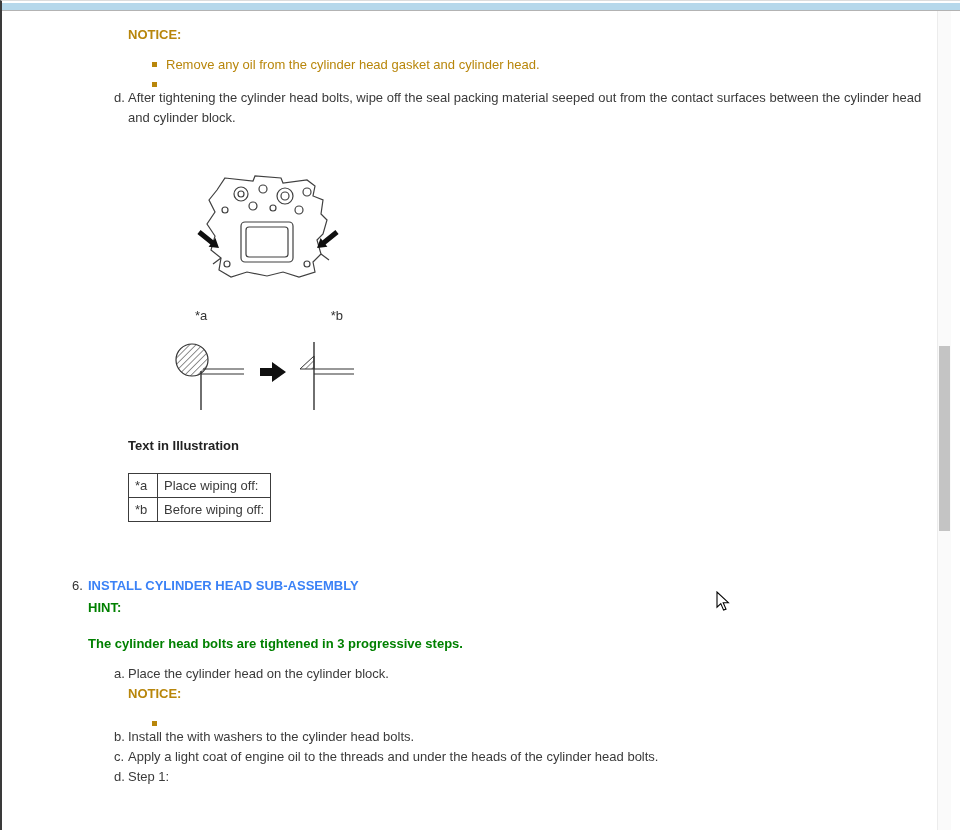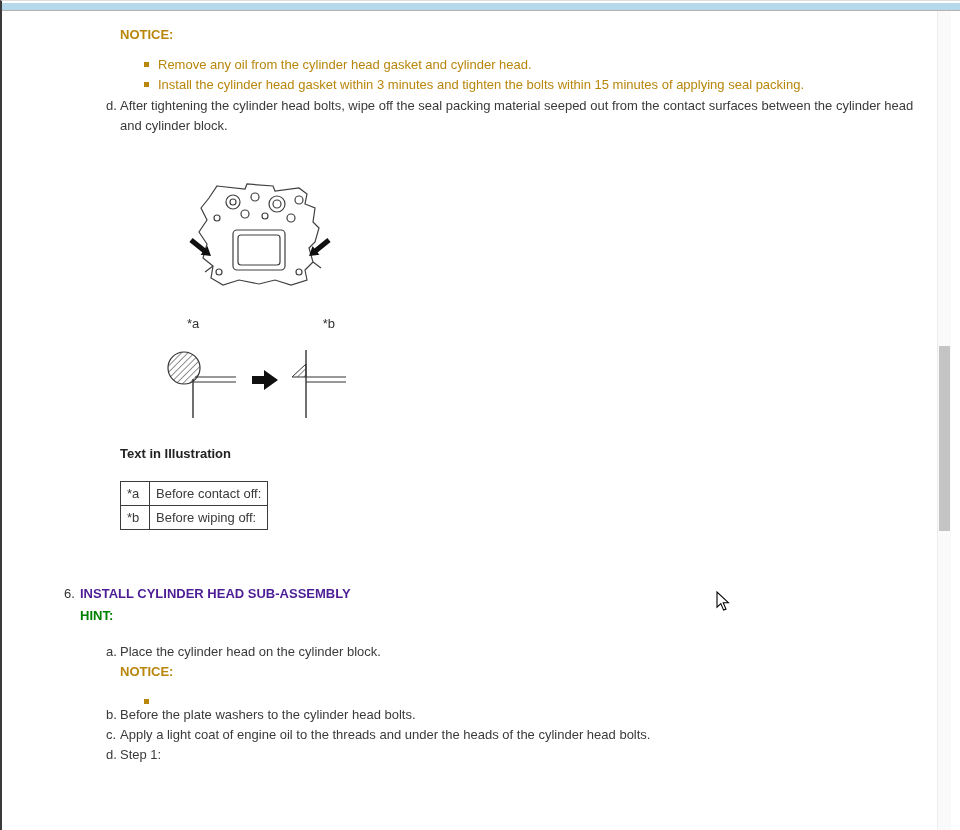--- a/index.html
+++ b/index.html
@@ -5,21 +5,21 @@
   html,body{margin:0;padding:0}
   body{
     width:960px;height:830px;overflow:hidden;position:relative;
     background:#ffffff;
     font-family:"Liberation Sans",sans-serif;
     font-size:13px;color:#3a3a3a;
   }
   .screen{position:absolute;inset:0;background:#fff;border-left:2px solid #3a3a3a;border-top:1px solid #dcdcdc}
   .hbar{position:absolute;top:2px;left:0;right:0;height:7px;background:#b6d8eb;border-bottom:1px solid #b3b3b3}
 
-  .content{position:absolute;top:10px;left:2px;width:932px}
+  .content{position:absolute;top:10px;left:10px;width:932px}
   .content div, .content ul{line-height:20px}
 
   .notice-label{margin:14px 0 0 116px;font-weight:bold;color:#b8860b}
   .notice-list{list-style:none;margin:10px 0 0 140px;padding:0}
   .notice-list li{display:flex;line-height:20px}
   .sq{width:5px;height:5px;background:#b8860b;margin:7px 9px 0 0;flex:none}
   .notice-item-text{font-weight:normal;color:#b8860b}
 
   .substep{display:flex;margin-left:102px}
   .substep .marker{width:14px;flex:none}
@@ -31,21 +31,21 @@
   .diagram{margin:8px 0 0 156px;display:block}
 
   .fig-caption{margin:24px 0 0 116px;font-weight:bold;color:#222}
 
   .legend-table{border-collapse:collapse;margin:17px 0 0 116px}
   .legend-table td{border:1px solid #3c3c3c;padding:3px 6px;line-height:17px;color:#3a3a3a;background:#fff}
   .legend-table td.key{width:16px}
 
   .step6{display:flex;margin:54px 0 0 60px}
   .step6 .num{width:16px;flex:none;color:#333}
-  .step6 .title{font-weight:bold;color:#4c1d95}
+  .step6 .title{font-weight:bold;color:#3b82f6}
 
   .hint-label{margin:2px 0 16px 76px;font-weight:bold;color:#008000}
   .hint-text{margin:10px 0 0 76px;font-weight:bold;color:#008000}
 
   .sub-a{margin-top:10px}
   .notice2{margin:0 0 0 116px;font-weight:bold;color:#b8860b}
   .notice-list2{margin-left:140px}
   .sub-b{margin-top:1px}
 
   .vsb{position:absolute;top:10px;bottom:0;left:935px;width:13px;background:#fafafa;border-left:1px solid #ececec}
@@ -64,21 +64,20 @@
   <div class="content">
 
     <div class="notice-label">NOTICE:</div>
     <ul class="notice-list">
       <li>
         <span class="sq"></span>
         <span class="notice-item-text">Remove any oil from the cylinder head gasket and cylinder head.</span>
       </li>
       <li>
         <span class="sq"></span>
-        <span class="notice-item-text">Install the cylinder head gasket within 3 minutes and tighten the bolts within 15 minutes of applying seal packing.</span>
       </li>
     </ul>
 
     <div class="substep step-d">
       <span class="marker">d.</span>
       <div class="stext">After tightening the cylinder head bolts, wipe off the seal packing material seeped out from the contact surfaces between the cylinder head and cylinder block.</div>
     </div>
 
     <div class="figure">
       <svg class="lineart" width="148" height="126" viewBox="0 0 148 126">
@@ -132,51 +131,52 @@
         <polygon points="146,35 146,22 132,35" fill="url(#hatchP)" stroke="#333" stroke-width="1"></polygon>
       </g>
     </svg>
 
     <div class="fig-caption">Text in Illustration</div>
 
     <table class="legend-table">
       <tbody>
           <tr>
         <td class="key">*a</td>
-        <td>Before contact off:</td>
+        <td>Place wiping off:</td>
       </tr>
       <tr>
         <td class="key">*b</td>
         <td>Before wiping off:</td>
       </tr>
     </tbody>
       </table>
 
     <div class="step6">
       <span class="num">6.</span>
       <span class="title">INSTALL CYLINDER HEAD SUB-ASSEMBLY</span>
     </div>
 
     <div class="hint-label">HINT:</div>
+    <div class="hint-text">The cylinder head bolts are tightened in 3 progressive steps.</div>
 
     <div class="substep sub-a">
       <span class="marker">a.</span>
       <div class="stext">Place the cylinder head on the cylinder block.</div>
     </div>
 
     <div class="notice2">NOTICE:</div>
     <ul class="notice-list notice-list2">
       <li>
         <span class="sq"></span>
       </li>
     </ul>
 
     <div class="substep sub-b">
       <span class="marker">b.</span>
-      <div class="stext">Before the plate washers to the cylinder head bolts.</div>
+      <div class="stext">Install the with washers to the cylinder head bolts.</div>
     </div>
     <div class="substep">
       <span class="marker">c.</span>
       <div class="stext">Apply a light coat of engine oil to the threads and under the heads of the cylinder head bolts.</div>
     </div>
     <div class="substep">
       <span class="marker">d.</span>
       <div class="stext">Step 1:</div>
     </div>
 

